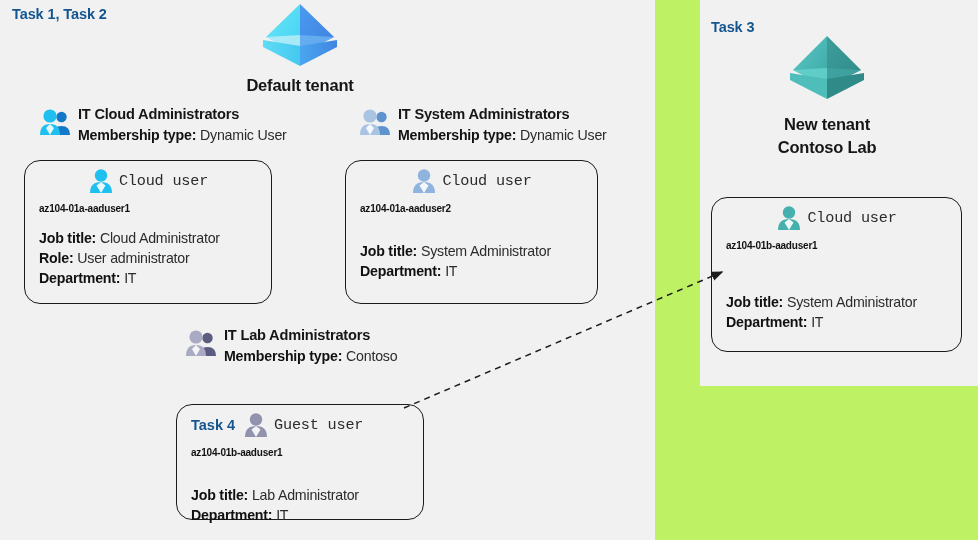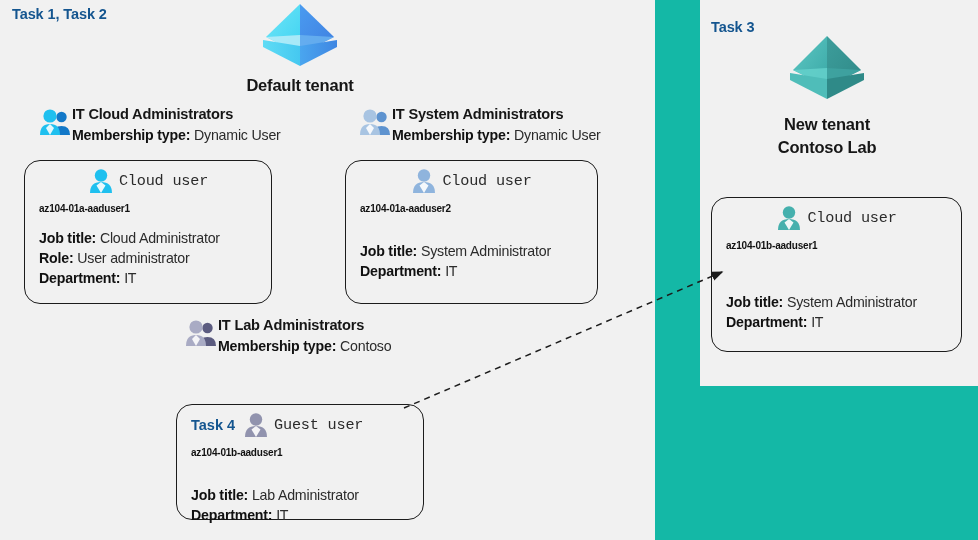--- a/index.html
+++ b/index.html
@@ -9,21 +9,21 @@
   }
   body {
     font-family: "Liberation Sans", sans-serif;
     -webkit-font-smoothing: antialiased;
   }
   #stage {
     position: relative;
     width: 978px;
     height: 540px;
     overflow: hidden;
-    background: #14b8a6;
+    background: #bef264;
   }
 
   
   .panel {
     position: absolute;
     background: #f1f1f1;
   }
   #panel-default-tenant { left: 0; top: 0; width: 655px; height: 540px; }
   #panel-new-tenant     { left: 700px; top: 0; width: 278px; height: 386px; }
 
@@ -53,40 +53,41 @@
   #tenant-new { left: 706px; top: 33px; width: 242px; }
   #tenant-new .tenant-caption { margin-top: 4px; line-height: 1.42; }
 
   .tenant-icon { display:block; margin: 0 auto; }
 
   
   .group-header {
     position: absolute;
     display: flex;
     align-items: flex-start;
+    gap: 6px;
     white-space: nowrap;
   }
   .group-icon { flex: 0 0 auto; margin-top: 4px; }
   .group-text { line-height: 1.45; }
   .group-title {
     font-weight: bold;
     font-size: 14.6px;
     color: #161616;
     letter-spacing: -0.2px;
   }
   .group-meta {
     font-size: 14.2px;
     color: #2b2b2b;
     letter-spacing: -0.2px;
   }
   .group-meta b { color: #111; }
 
   #group-cloud-admins  { left: 38px;  top: 104px; }
   #group-system-admins { left: 358px; top: 104px; }
-  #group-lab-admins    { left: 184px; top: 315px; }
+  #group-lab-admins    { left: 184px; top: 325px; }
 
   
   .user-card {
     position: absolute;
     border: 1.6px solid #1c1c1c;
     border-radius: 16px;
     background: transparent;
     box-sizing: border-box;
   }
   #card-aaduser1  { left: 24px;  top: 160px; width: 248px; height: 144px; }

